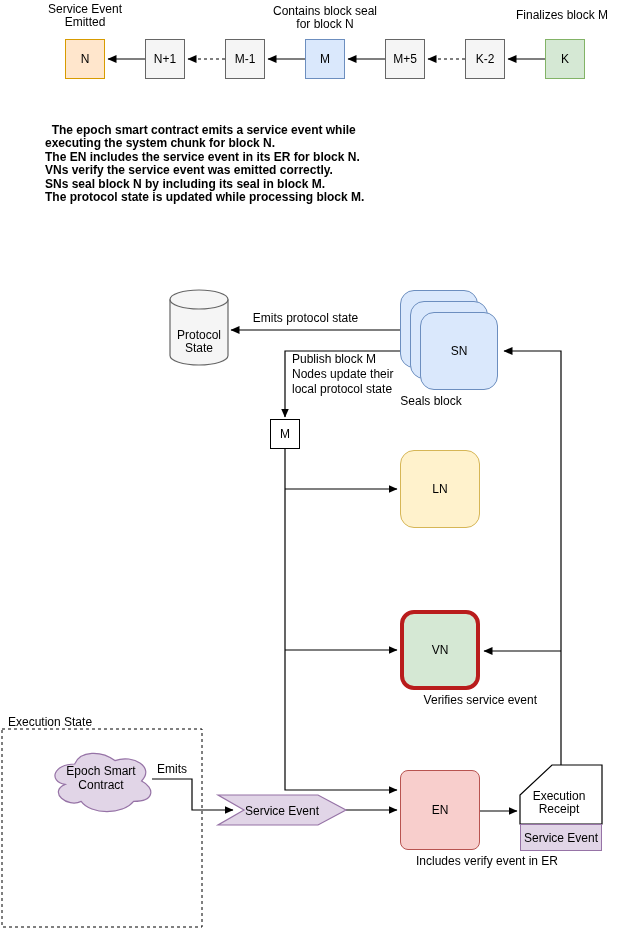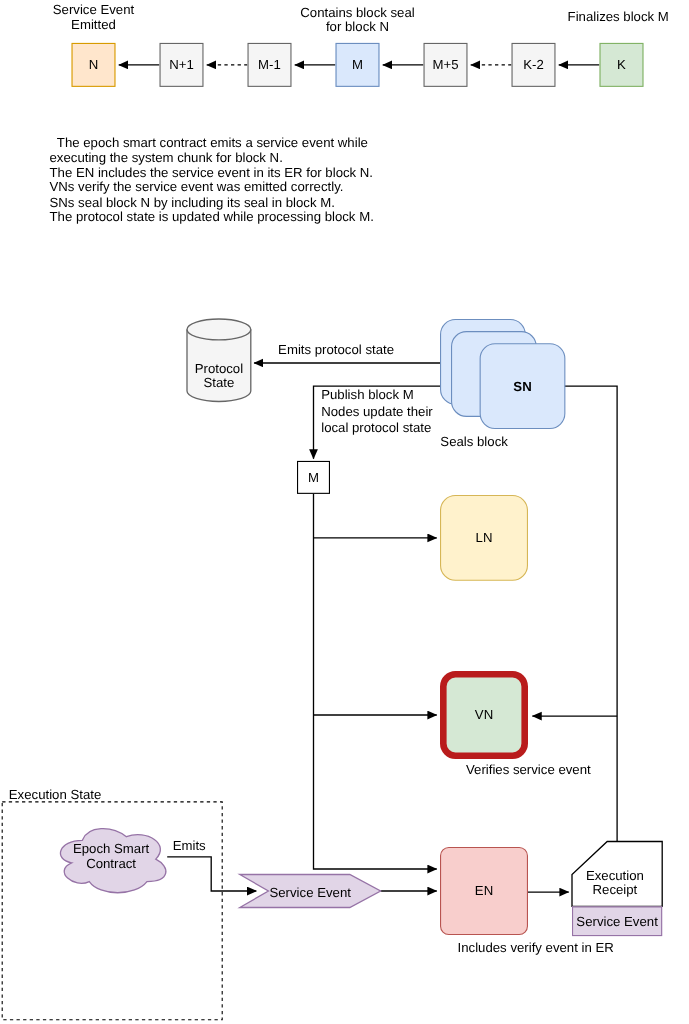--- a/index.html
+++ b/index.html
@@ -15,27 +15,27 @@
   
   .blk{width:40px;height:40px;top:39px;border:1.5px solid #666666;background:#f5f5f5;
        display:flex;align-items:center;justify-content:center;}
   .blk.orange{background:#ffe6cc;border-color:#d79b00;}
   .blk.blue{background:#dae8fc;border-color:#6c8ebf;}
   .blk.green{background:#d5e8d4;border-color:#82b366;}
   
   .sncard{width:78px;height:78px;border:1px solid #6c8ebf;background:#dae8fc;border-radius:14px;}
   .node{border-radius:14px;display:flex;align-items:center;justify-content:center;}
   .ln{left:400px;top:450px;width:80px;height:78px;background:#fff2cc;border:1px solid #d6b656;}
-  .vn{left:400px;top:610px;width:80px;height:80px;background:#d5e8d4;border:6px solid #b91c1c;}
+  .vn{left:400px;top:610px;width:80px;height:80px;background:#d5e8d4;border:4px solid #b91c1c;}
   .en{left:400px;top:770px;width:80px;height:80px;background:#f8cecc;border:1px solid #b85450;border-radius:8px;}
   .mbox{left:270px;top:419px;width:30px;height:30px;background:#fff;border:1px solid #000;
         display:flex;align-items:center;justify-content:center;}
   .att{left:520px;top:824px;width:82px;height:27px;background:#e1d5e7;border:1px solid #9673a6;
        display:flex;align-items:center;justify-content:center;}
-  .desc{white-space:pre-wrap;line-height:13.4px;}
+  .desc{white-space:pre-wrap;line-height:13.4px;font-weight:bold;}
 </style>
 </head>
 <body>
 
 <div id="canvas">
 
   <svg id="wires" width="626" height="931" viewBox="0 0 626 931">
     <defs>
       <marker id="arr" markerWidth="10" markerHeight="9" refX="8.5" refY="4" orient="auto" markerUnits="userSpaceOnUse">
         <path d="M0,0 L9,4 L0,8 Z" fill="#000"></path>
@@ -103,21 +103,21 @@
 State</div>
 
   <div class="lbl center" style="left:243px;top:311px;width:125px;">Emits protocol state</div>
   <div class="lbl" style="left:292px;top:352px;width:125px;line-height:15px;">Publish block M
 Nodes update their
 local protocol state</div>
   <div class="lbl" style="left:157px;top:762px;width:40px;">Emits</div>
 
   <div class="shape sncard" style="left:400px;top:290px;"></div>
   <div class="shape sncard" style="left:410px;top:301px;"></div>
-  <div class="shape sncard flexc" style="left:436px;top:312px;font-weight:bold;">SN</div>
+  <div class="shape sncard flexc" style="left:420px;top:312px;">SN</div>
   <div class="lbl center" style="left:376px;top:394px;width:110px;">Seals block</div>
 
   <div class="shape mbox">M</div>
 
   <div class="shape node ln">LN</div>
   <div class="shape node vn">VN</div>
   <div class="lbl center" style="left:396px;top:693px;width:141px;text-align:right;">Verifies service event</div>
   <div class="shape node en">EN</div>
   <div class="lbl center" style="left:407px;top:854px;width:160px;">Includes verify event in ER</div>
 

